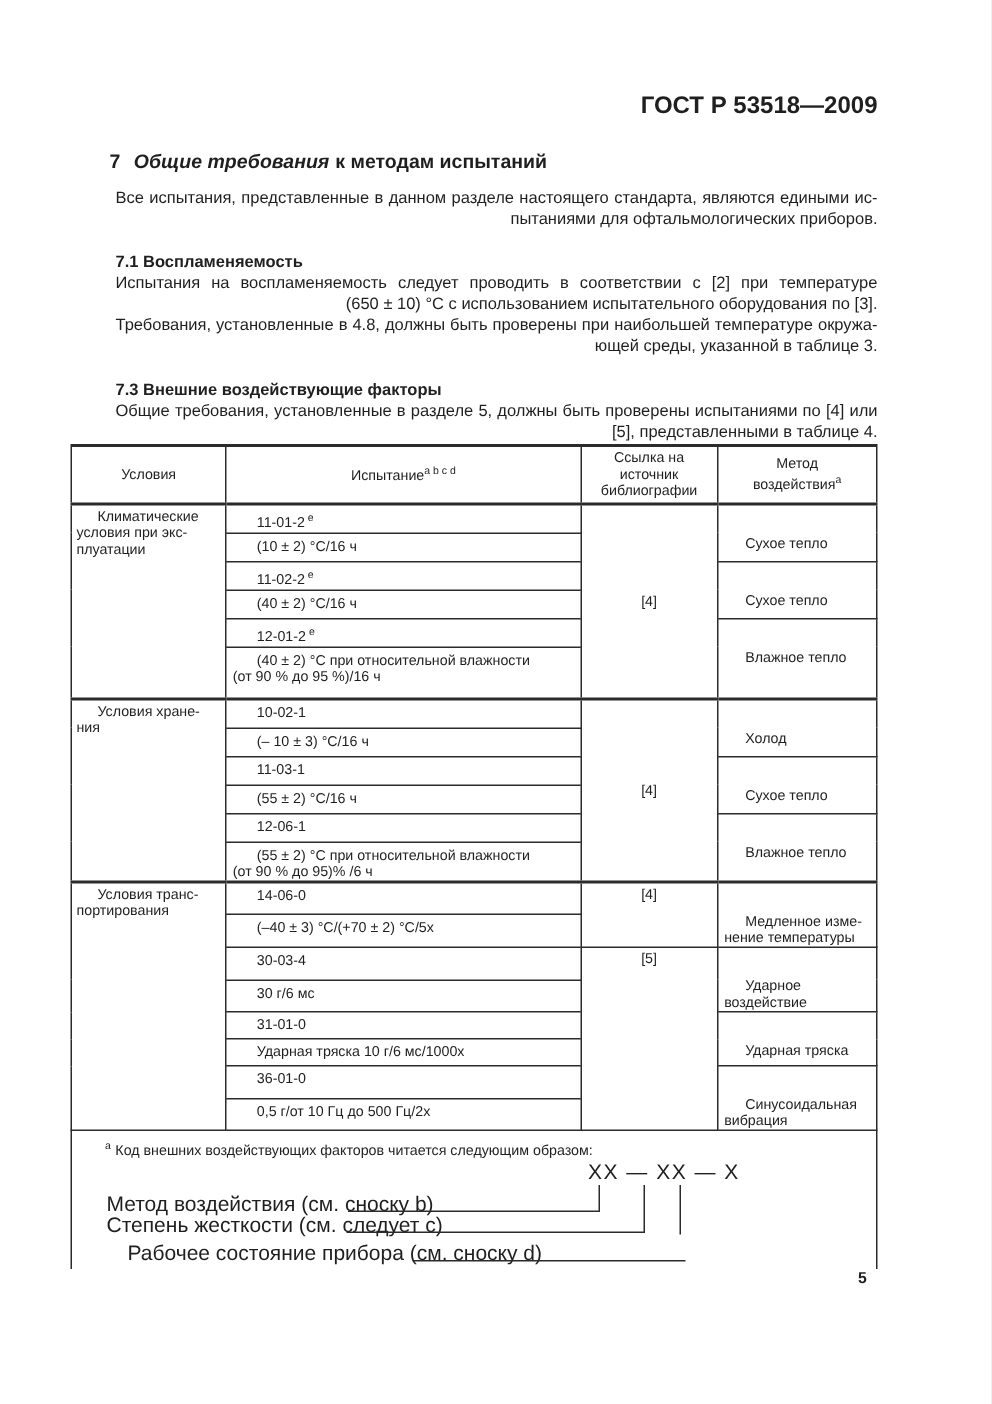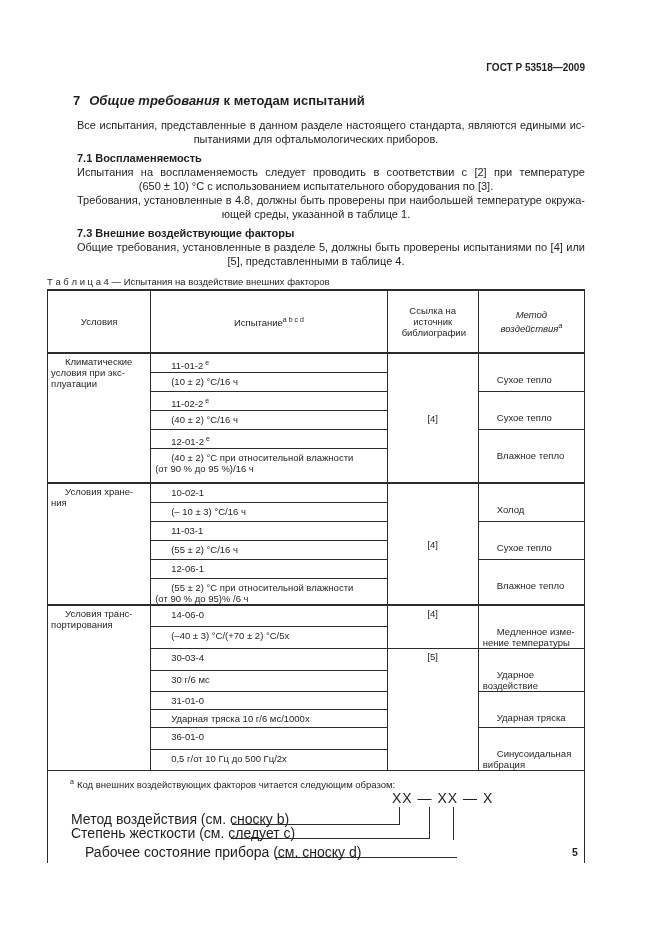--- a/index.html
+++ b/index.html
@@ -2,49 +2,49 @@
 <html><head>
 <meta charset="utf-8">
 <style>
   html,body { margin:0; padding:0; background:#e8e8e8; }
   .page {
     position:relative; width:661px; height:936px; background:#ffffff;
     font-family:"Liberation Sans", sans-serif; color:#1f1f1f; overflow:hidden;
   }
   .content { position:absolute; left:47px; top:0; width:538px; }
 
-  .doc-number { padding-top:62px; text-align:right; font-size:10px; font-weight:bold; }
+  .doc-number { padding-top:62px; text-align:right; font-size:16px; font-weight:bold; }
 
   .h1 { margin-top:20px; padding-left:26px; font-size:13px; font-weight:bold; line-height:16px; }
   .h1 .num { margin-right:9px; }
   .h1 .it { font-style:italic; margin-right:4px; }
 
   .para { margin-top:9px; font-size:11px; line-height:14px; }
   .para.tight { margin-top:0; }
   .line { height:14px; white-space:nowrap; }
   .jl { text-align:justify; text-align-last:justify; }
-  .ll { text-align:center; }
+  .ll { text-align:right; }
   .ind { text-indent:30px; }
 
-  .sub { margin-top:5px; padding-left:30px; font-size:11px; font-weight:bold; line-height:14px; }
+  .sub { margin-top:15px; padding-left:30px; font-size:11px; font-weight:bold; line-height:14px; }
 
   .caption { margin-top:8px; font-size:9.5px; line-height:12px; }
 
   table.gost {
     margin-top:1px; width:538px; table-layout:fixed; border-collapse:collapse;
     border-top:2px solid #2b2b2b; border-left:1.5px solid #2b2b2b; border-right:1.5px solid #2b2b2b;
     font-size:9.5px; line-height:11px; color:#1f1f1f;
   }
   table.gost th, table.gost td { border:1px solid #2b2b2b; overflow:hidden; }
-  table.gost thead th { border-bottom:2px solid #2b2b2b; font-weight:normal; text-align:center; vertical-align:middle; padding:14px; }
+  table.gost thead th { border-bottom:2px solid #2b2b2b; font-weight:normal; text-align:center; vertical-align:middle; padding:2px; }
   tr.gsep td { border-top:2px solid #2b2b2b; }
   tr.hdr { height:37px; }
   tr.r19 { height:19px; } tr.r35 { height:35px; } tr.r27 { height:27px; } tr.r18 { height:18px; }
   .pre { white-space:pre-line; }
-  .c4h { font-style:italic; }
+  .c4h { }
   td { vertical-align:top; }
   td.cond { padding:2px 3px 0 3px; text-indent:14px; white-space:pre-line; }
   td.test { padding:3px 4px 0 4px; text-indent:16px; white-space:pre-line; }
   td.meth { padding:20px 4px 0 4px; text-indent:14px; white-space:pre-line; }
   td.refmid { vertical-align:middle; text-align:center; }
   td.reftop { vertical-align:top; text-align:center; padding-top:2px; }
   sup { font-size:7px; }
   td.test sup { margin-left:2px; }
 
   tr.fnrow { height:92px; }
@@ -77,30 +77,29 @@
     </div>
 
     <div class="sub">7.1 Воспламеняемость</div>
     <div class="para tight">
       <div class="line jl ind">Испытания на воспламеняемость следует проводить в соответствии с [2] при температуре</div>
       <div class="line ll">(650 ± 10) °С с использованием испытательного оборудования по [3].</div>
     </div>
 
     <div class="para tight">
       <div class="line jl ind">Требования, установленные в 4.8, должны быть проверены при наибольшей температуре окружа-</div>
-      <div class="line ll">ющей среды, указанной в таблице 1.</div>
+      <div class="line ll">ющей среды, указанной в таблице 3.</div>
     </div>
 
     <div class="sub">7.3 Внешние воздействующие факторы</div>
     <div class="para tight">
       <div class="line jl ind">Общие требования, установленные в разделе 5, должны быть проверены испытаниями по [4] или</div>
       <div class="line ll">[5], представленными в таблице 4.</div>
     </div>
 
-    <div class="caption">Т а б л и ц а   4 — Испытания на воздействие внешних факторов</div>
 
     <table class="gost">
       <colgroup>
         <col style="width:103px">
           <col style="width:236px">
           <col style="width:91px">
           <col style="width:106px">
       </colgroup>
       <thead>
         <tr class="hdr">

